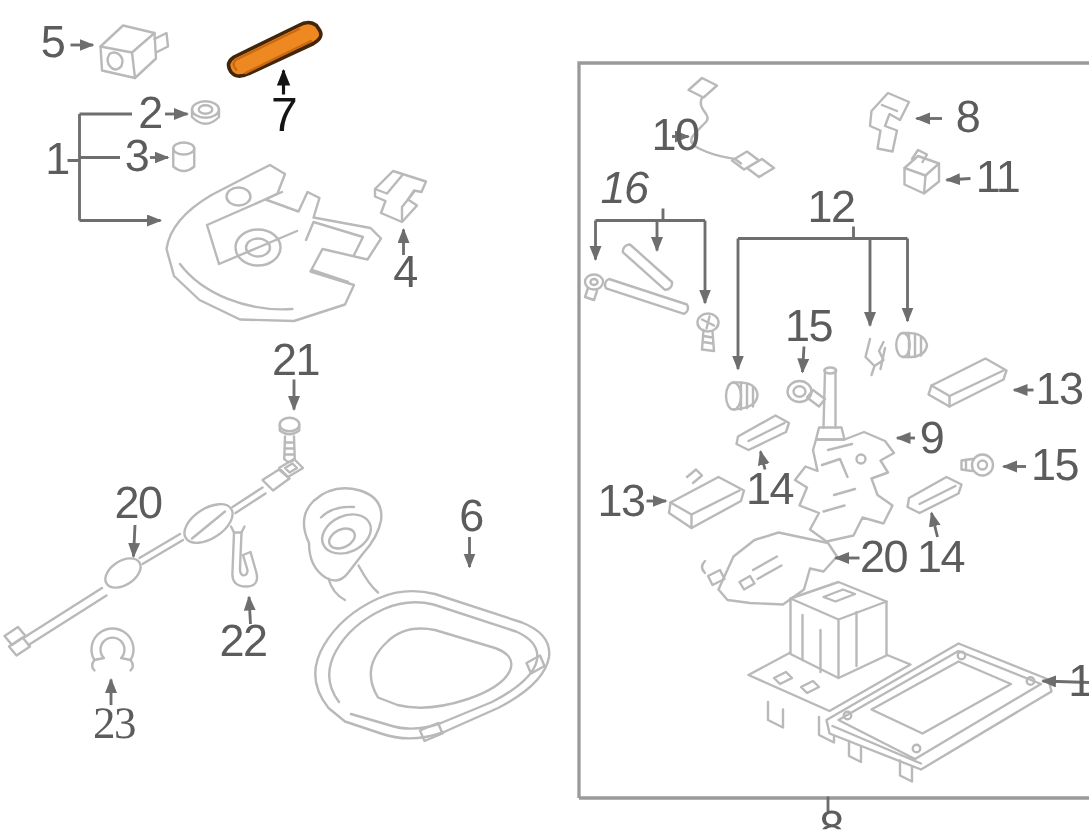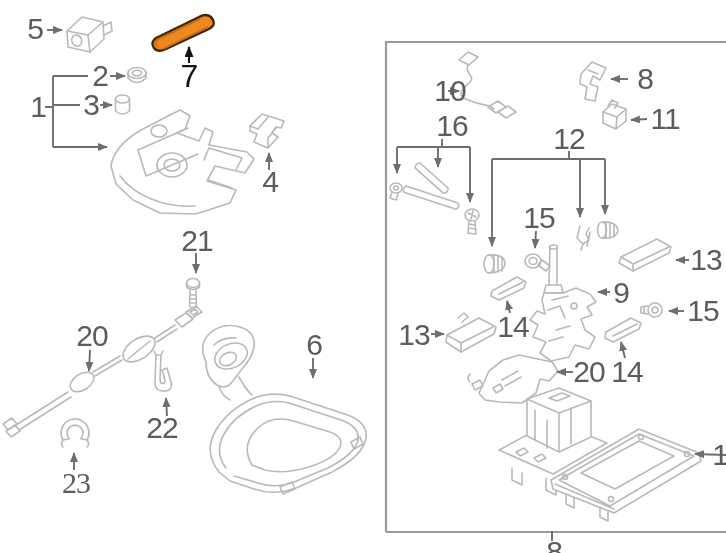--- a/index.html
+++ b/index.html
@@ -279,24 +279,24 @@
       <div class="part-label" style="left: 100px; top: 76px;">2</div>
       <div class="part-label" style="left: 91px; top: 105px;">3</div>
       <div class="part-label" style="left: 38px; top: 107px;">1</div>
       <div class="part-label" style="left: 270px; top: 182px;">4</div>
       <div class="part-label" style="left: 197px; top: 241px;">21</div>
       <div class="part-label" style="left: 92px; top: 336px; text-align: right;">20</div>
       <div class="part-label" style="left: 162px; top: 428px;">22</div>
       <div class="part-label" style="left: 76px; top: 483px; font-family: Liberation Serif, serif;">23</div>
       <div class="part-label" style="left: 314px; top: 345px;">6</div>
       <div class="part-label" style="left: 434px; top: 91px; margin-left: 16px;">10</div>
-      <div class="part-label" style="left: 452px; top: 126px;">16</div>
+      <div class="part-label" style="left: 416px; top: 126px; font-style: italic;">16</div>
       <div class="part-label" style="left: 645px; top: 79px;">8</div>
       <div class="part-label" style="left: 665px; top: 119px; text-align: center;">11</div>
-      <div class="part-label" style="left: 569px; top: 139px;">12</div>
+      <div class="part-label" style="left: 554px; top: 139px;">12</div>
       <div class="part-label" style="left: 539px; top: 218px;">15</div>
       <div class="part-label" style="left: 706px; top: 260px;">13</div>
       <div class="part-label" style="left: 621px; top: 293px;">9</div>
       <div class="part-label" style="left: 513px; top: 327px;">14</div>
       <div class="part-label" style="left: 703px; top: 311px;">15</div>
       <div class="part-label" style="left: 414px; top: 335px;">13</div>
       <div class="part-label" style="left: 589px; top: 372px;">20</div>
       <div class="part-label" style="left: 627px; top: 372px;">14</div>
       <div class="part-label" style="left: 720px; top: 455px;">1</div>
       <div class="part-label" style="left: 554px; top: 552px;">8</div>

